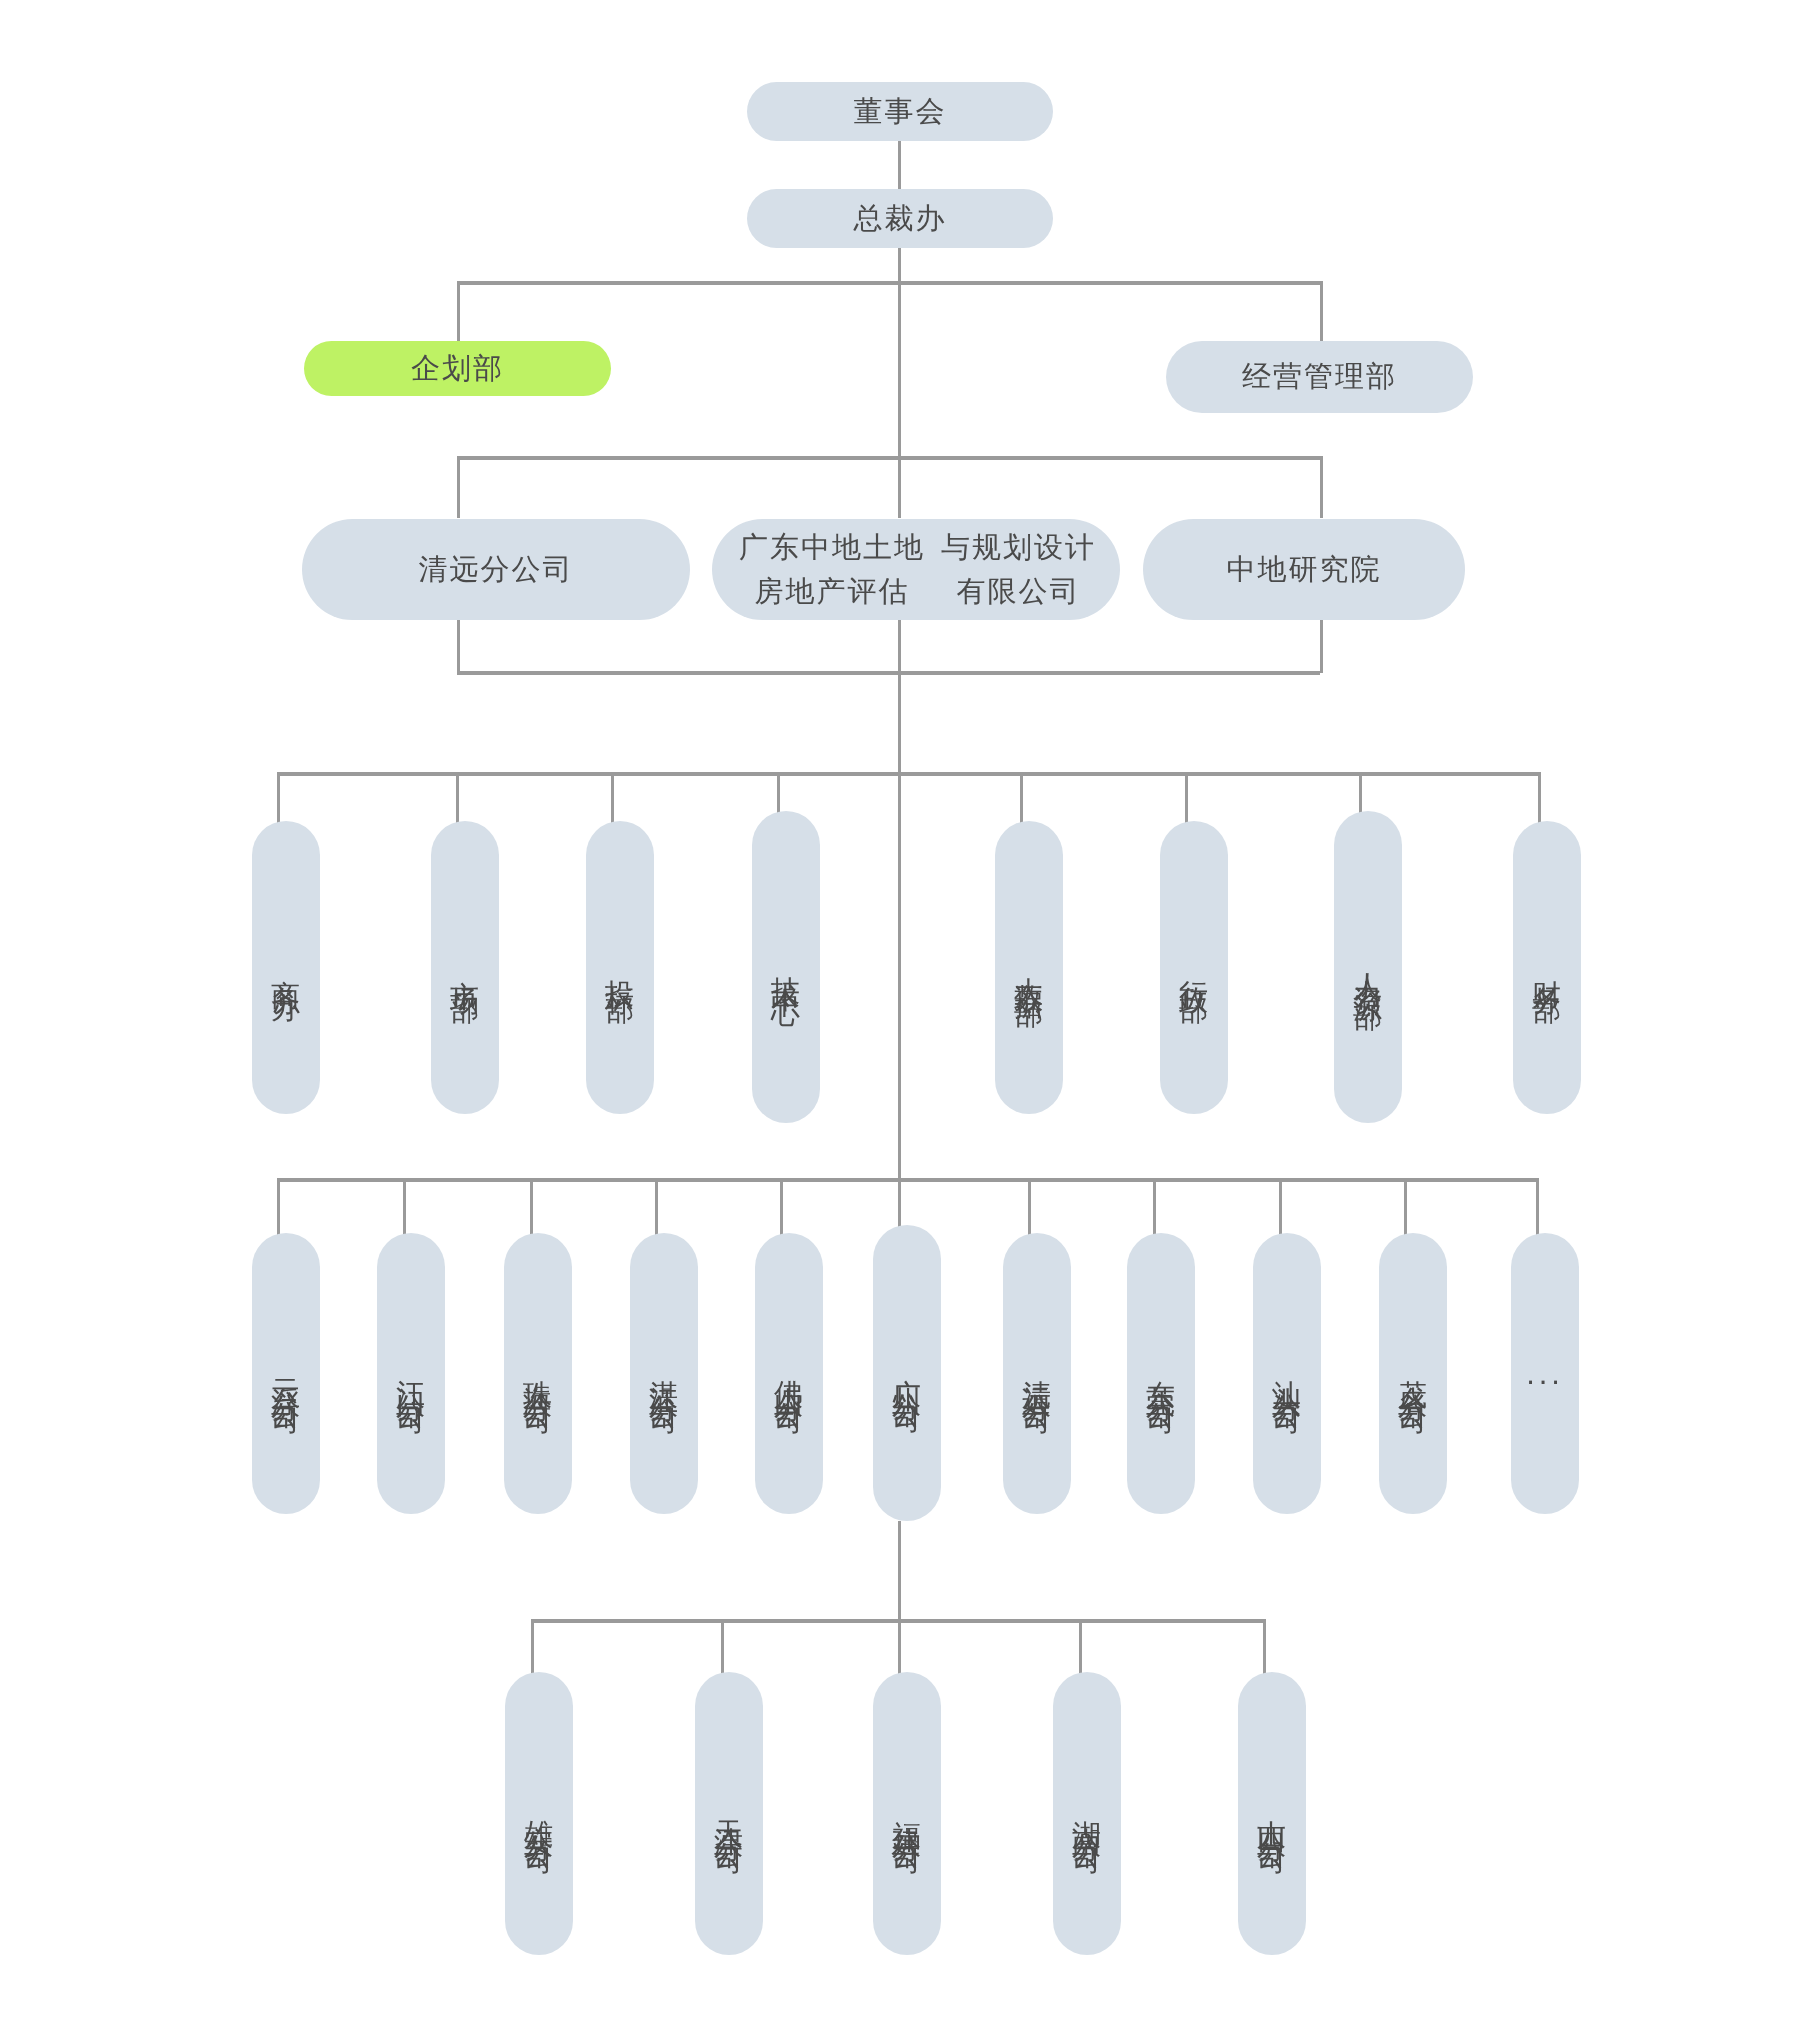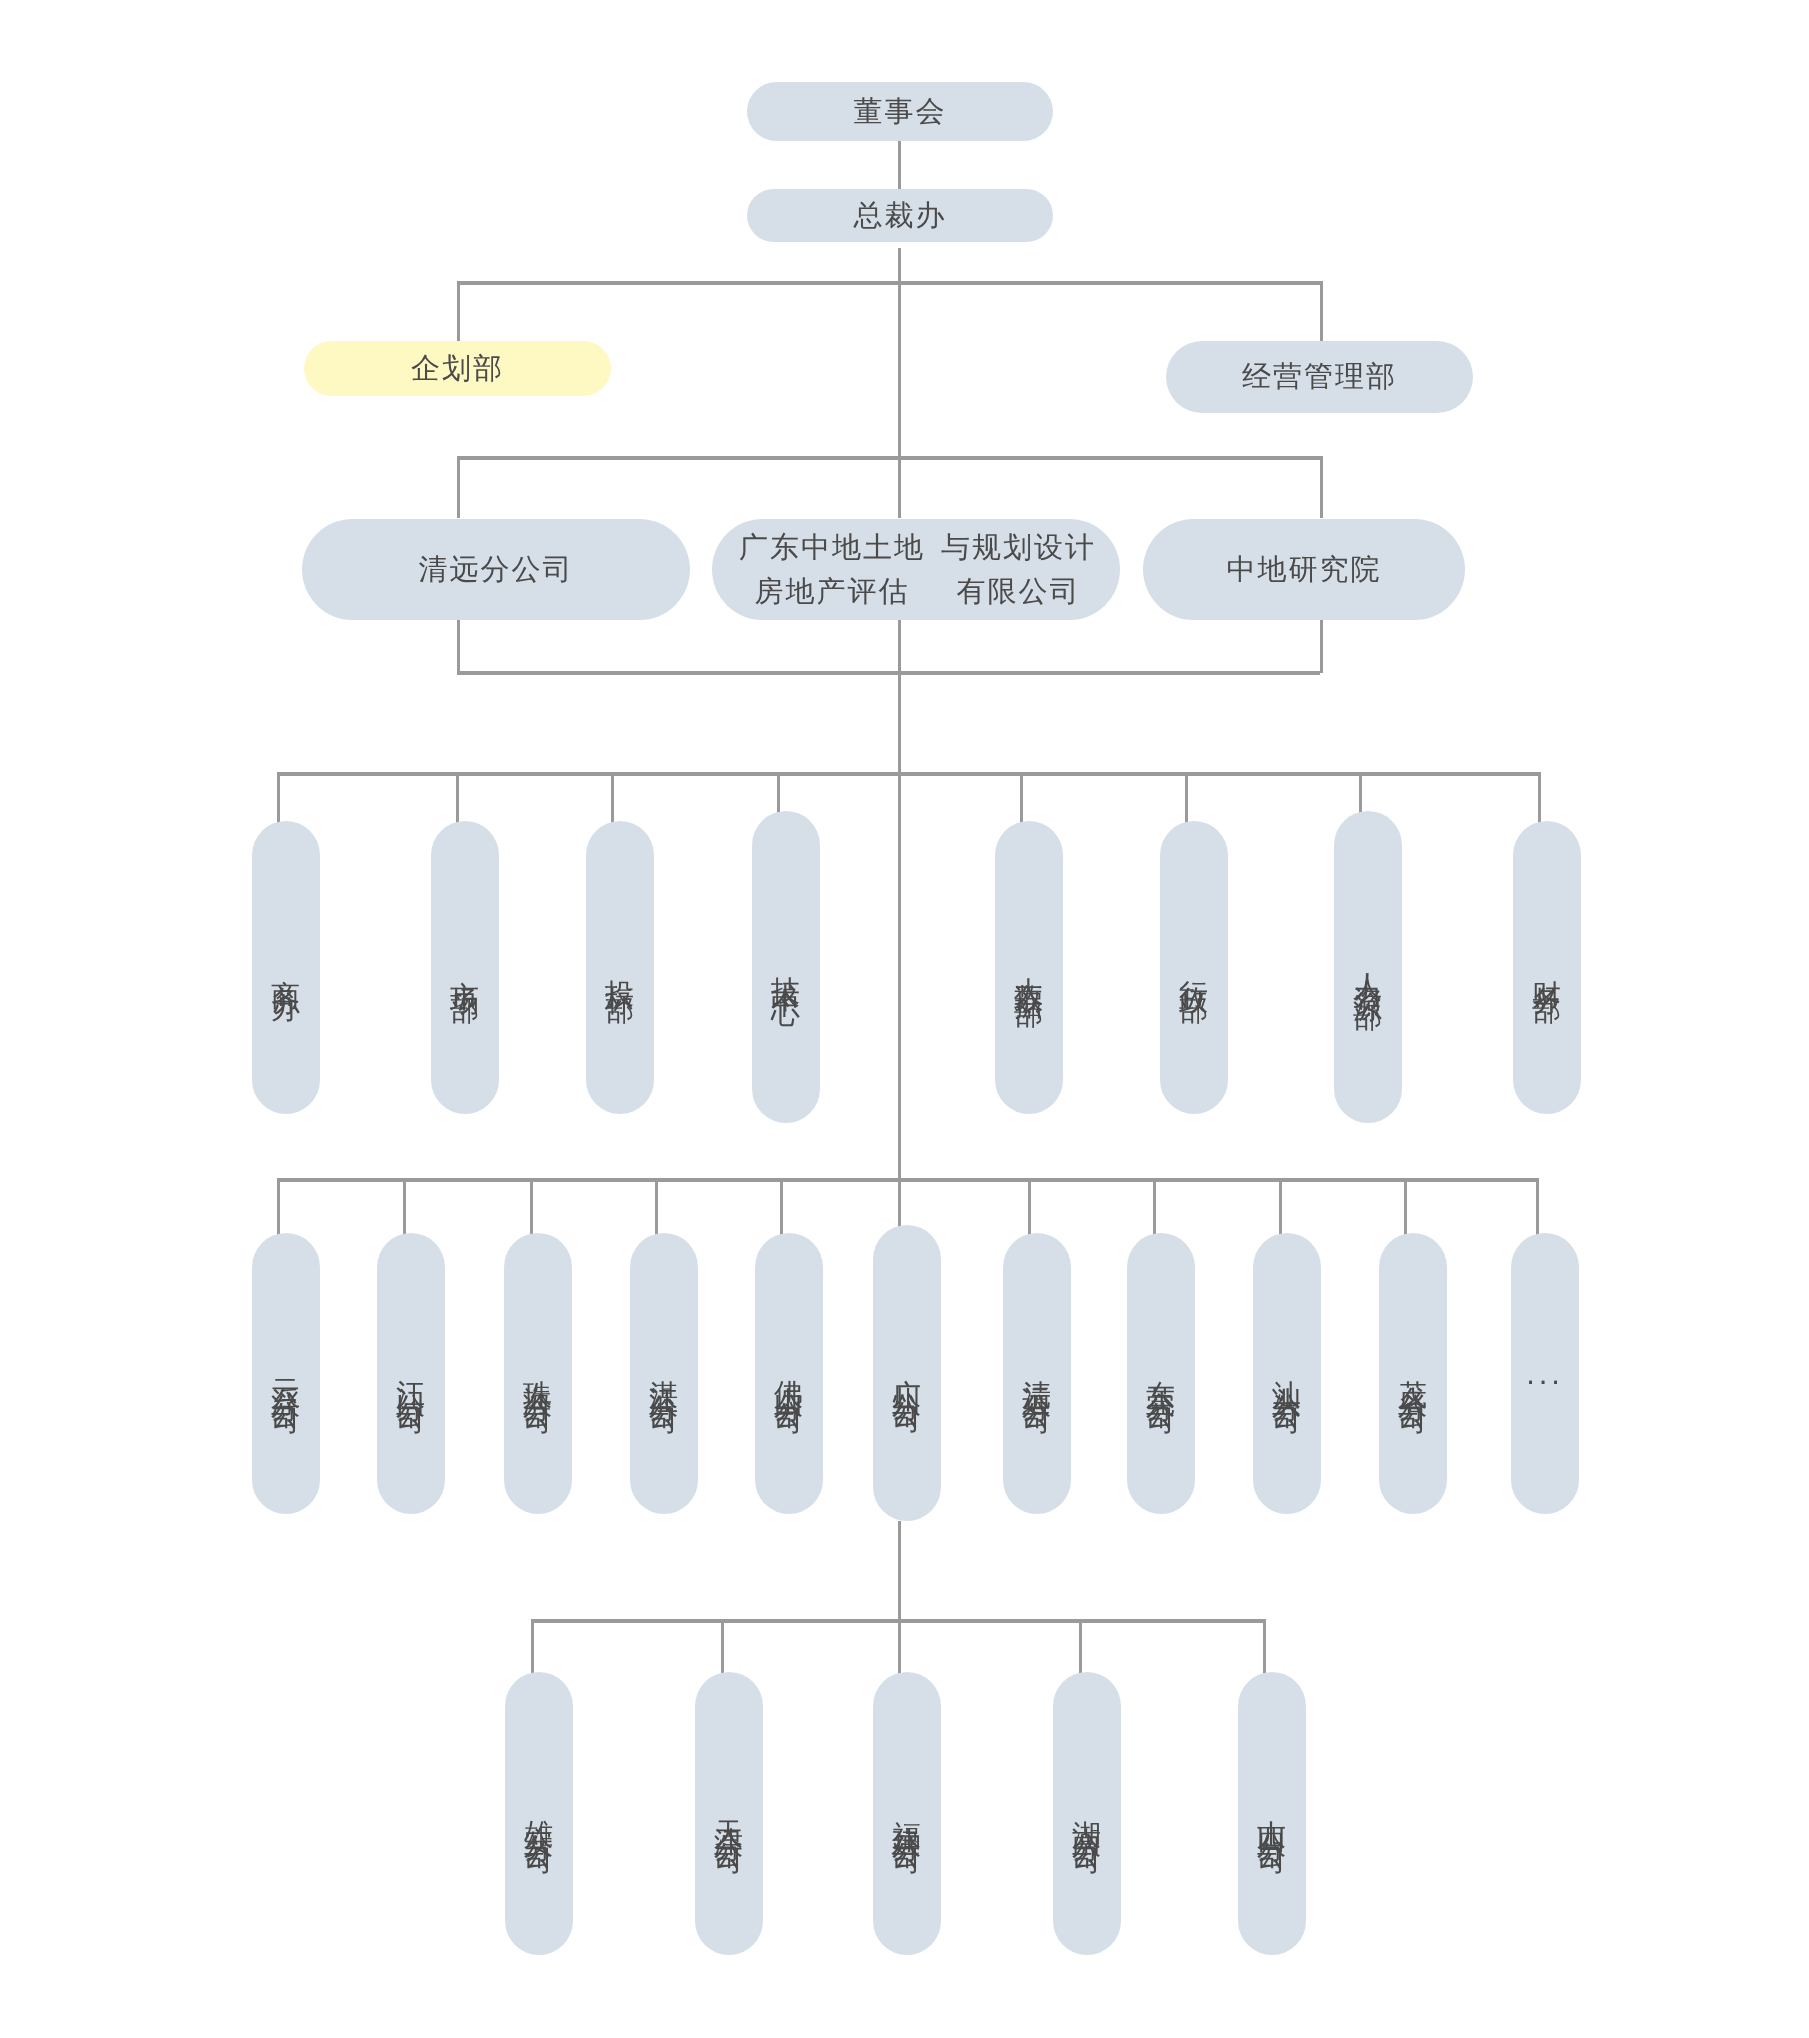--- a/index.html
+++ b/index.html
@@ -72,32 +72,32 @@
 <body style="background: rgb(255, 255, 255);">
 
 <div id="chart">
 
   <div class="node horiz" style="left: 747px; top: 82px; width: 306px; height: 59px; background: rgb(214, 223, 232); color: rgb(74, 74, 74);">
     <span>董事会</span>
   </div>
 
   <div class="line-v" style="left: 898px; top: 140px; height: 49px; background: rgb(154, 154, 154);"></div>
 
-  <div class="node horiz" style="left: 747px; top: 189px; width: 306px; height: 53px; background: rgb(214, 223, 232); color: rgb(74, 74, 74);">
+  <div class="node horiz" style="left: 747px; top: 189px; width: 306px; height: 59px; background: rgb(214, 223, 232); color: rgb(74, 74, 74);">
     <span>总裁办</span>
   </div>
 
   <div class="line-v" style="left: 898px; top: 248px; height: 35px; background: rgb(154, 154, 154);"></div>
   <div class="line-h" style="left: 458px; top: 281px; width: 863px; background: rgb(154, 154, 154);"></div>
   <div class="line-v" style="left: 457px; top: 281px; height: 60px; background: rgb(154, 154, 154);"></div>
   <div class="line-v" style="left: 1320px; top: 281px; height: 60px; background: rgb(154, 154, 154);"></div>
 
   <div class="line-v" style="left: 898px; top: 281px; height: 176px; background: rgb(154, 154, 154);"></div>
 
-  <div class="node horiz" style="left: 304px; top: 341px; width: 307px; height: 55px; background: #fef9c3; color: rgb(74, 74, 74);">
+  <div class="node horiz" style="left: 304px; top: 341px; width: 307px; height: 55px; background: #bef264; color: rgb(74, 74, 74);">
     <span>企划部</span>
   </div>
   <div class="node horiz" style="left: 1166px; top: 341px; width: 307px; height: 72px; background: rgb(214, 223, 232); color: rgb(74, 74, 74);">
     <span>经营管理部</span>
   </div>
 
   <div class="line-h" style="left: 457px; top: 456px; width: 863px; background: rgb(154, 154, 154);"></div>
   <div class="line-v" style="left: 457px; top: 456px; height: 62px; background: rgb(154, 154, 154);"></div>
   <div class="line-v" style="left: 898px; top: 456px; height: 62px; background: rgb(154, 154, 154);"></div>
   <div class="line-v" style="left: 1320px; top: 456px; height: 62px; background: rgb(154, 154, 154);"></div>

